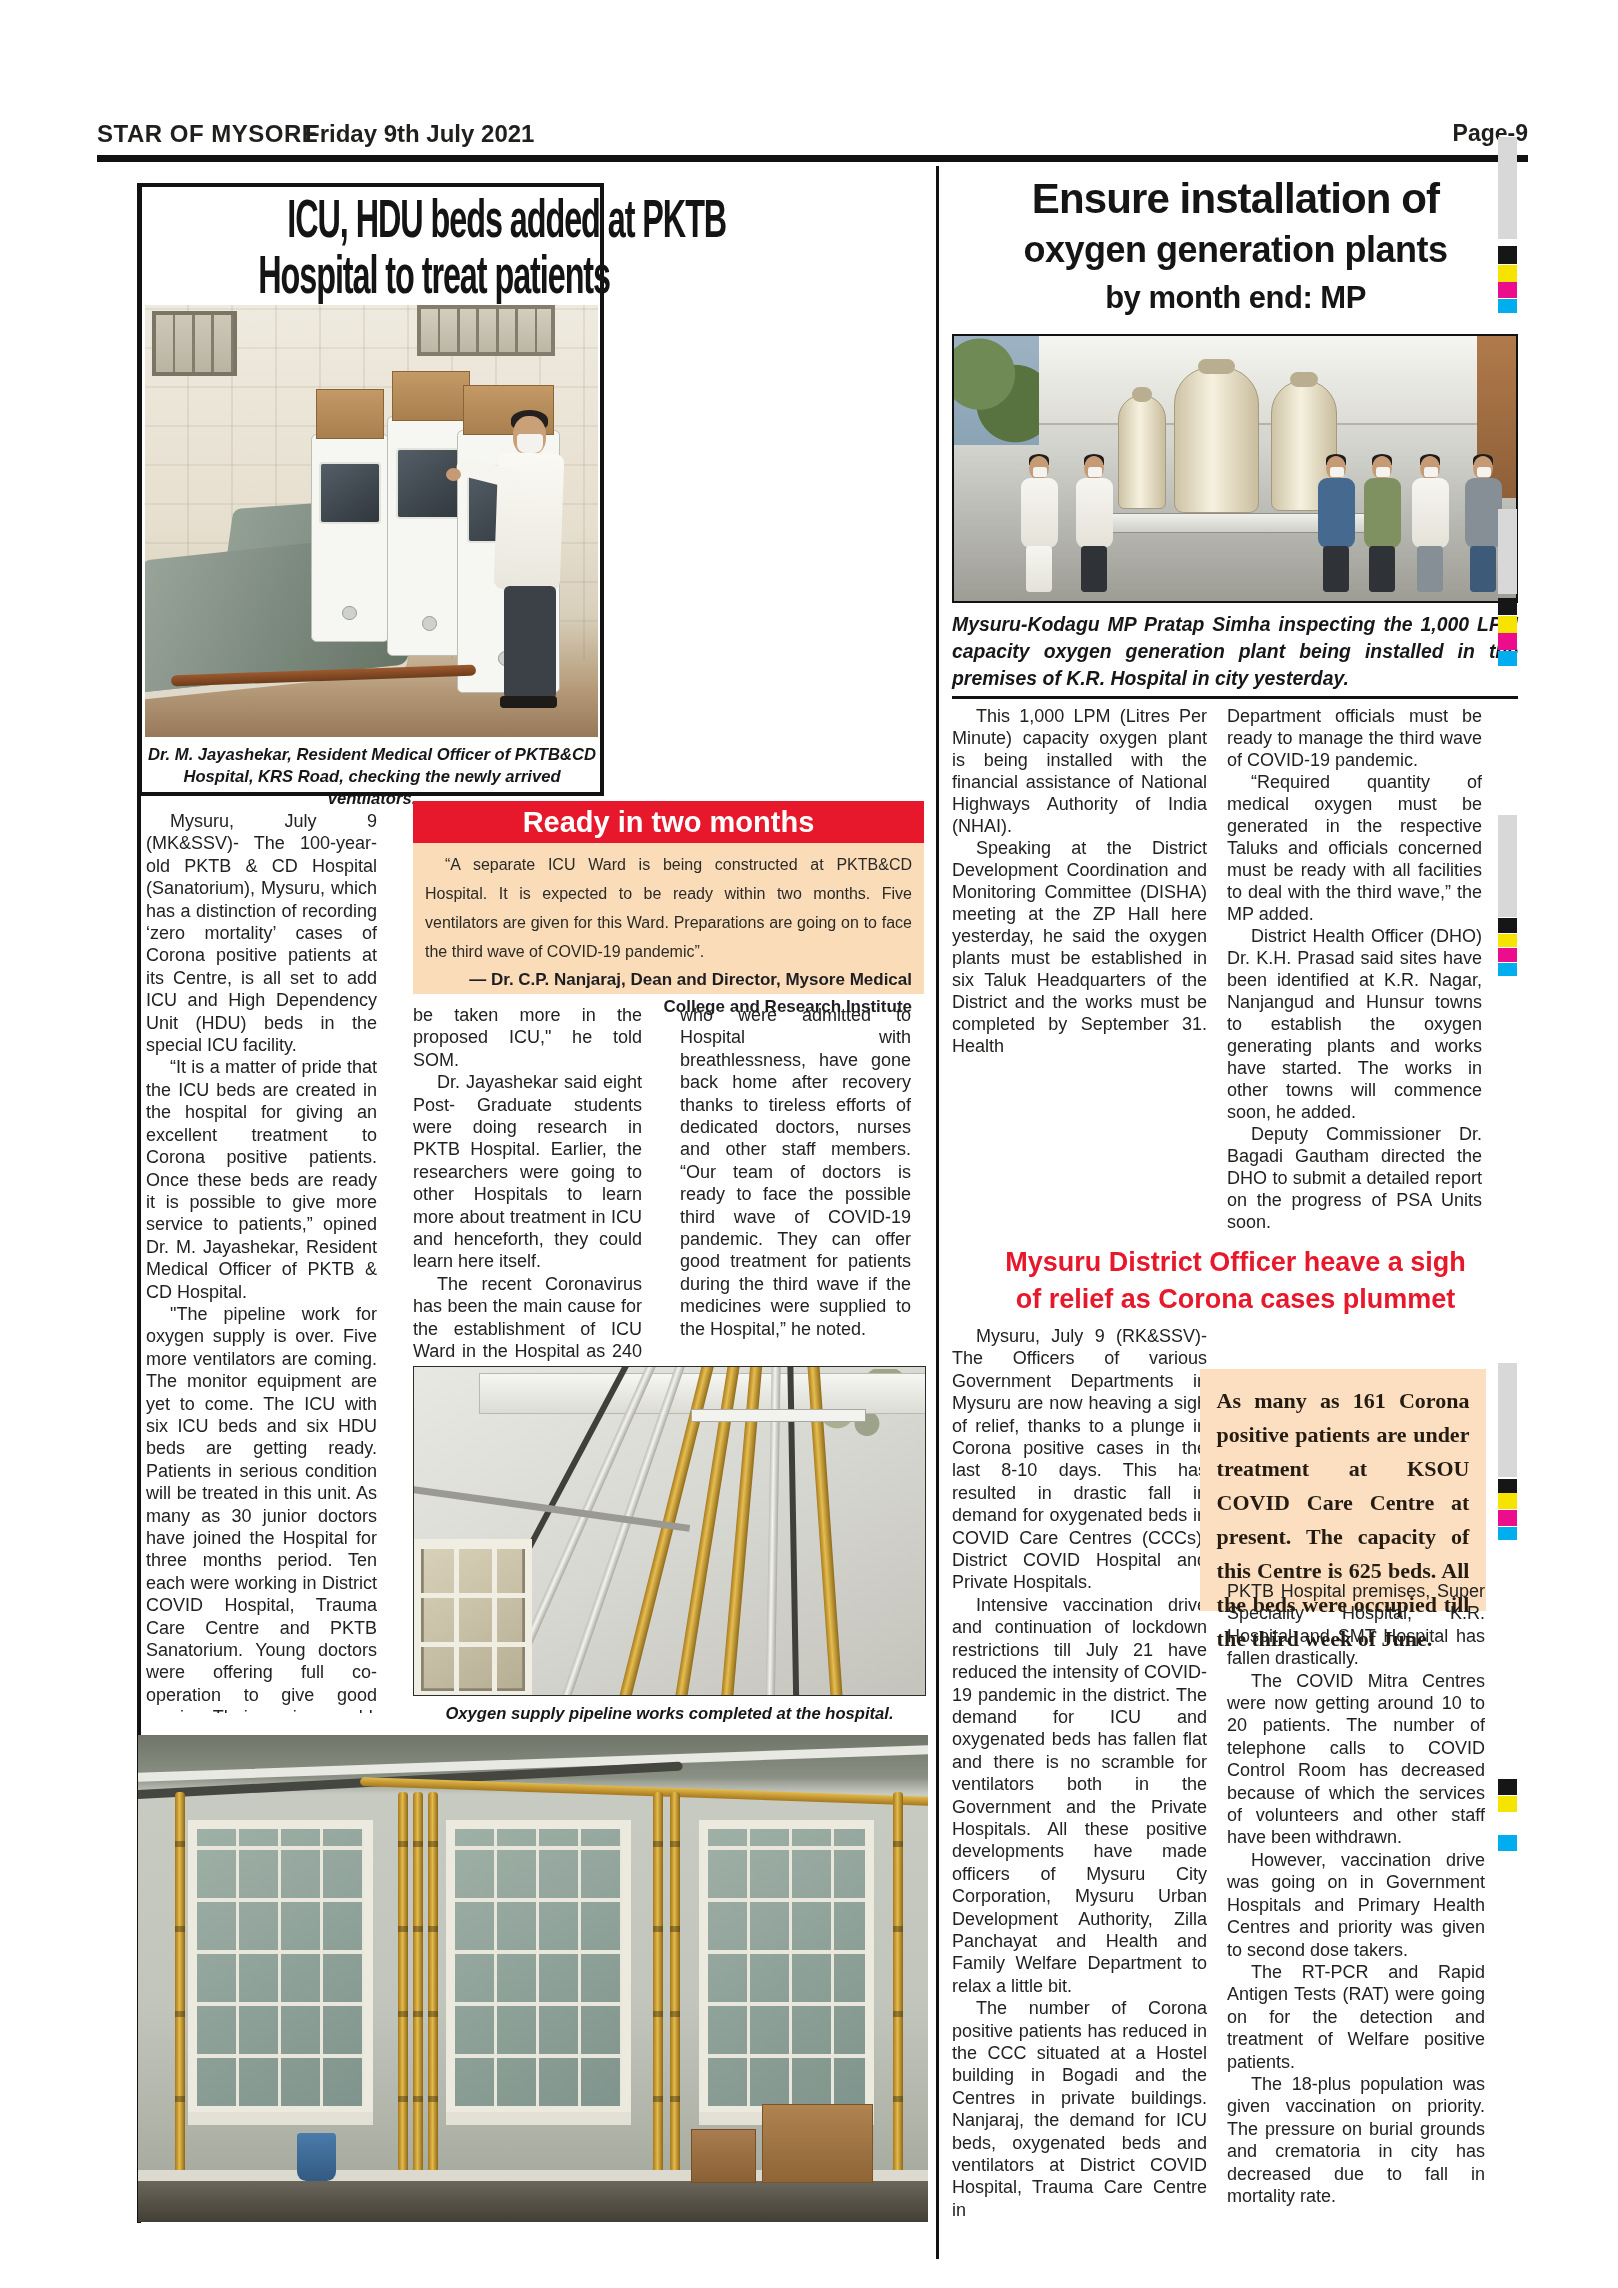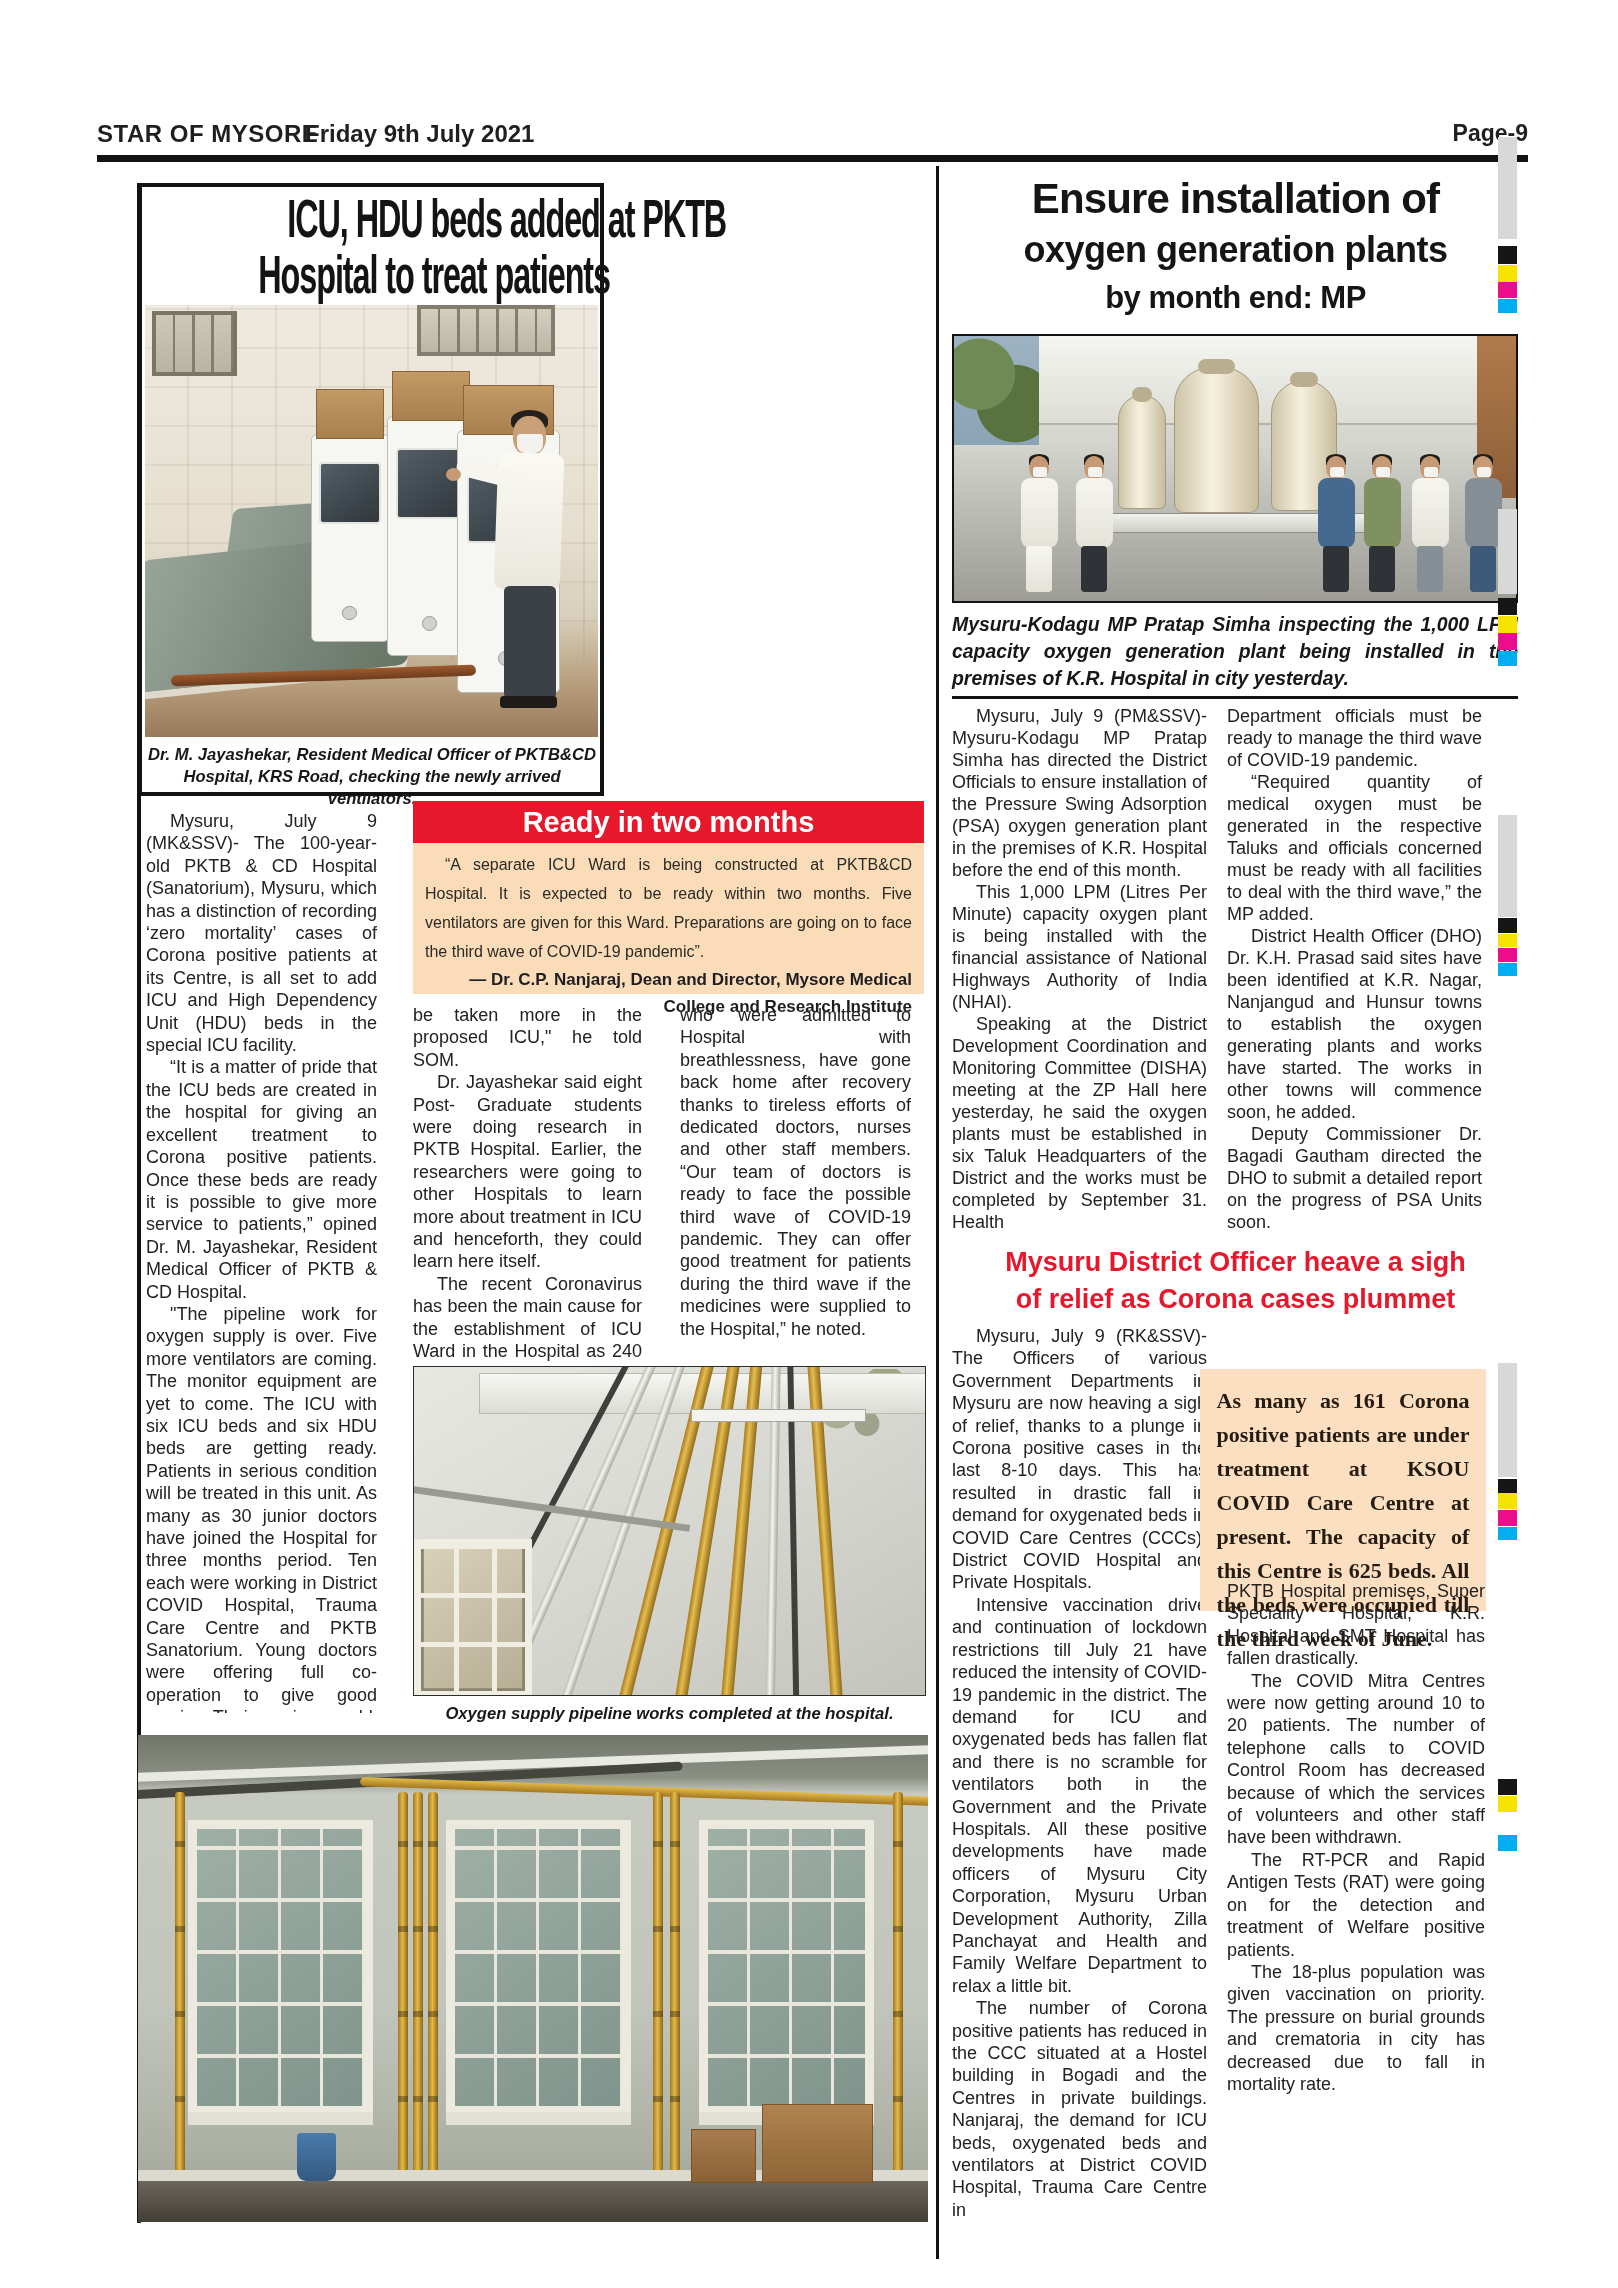--- a/index.html
+++ b/index.html
@@ -331,21 +331,20 @@
       <div class="phead"></div>
       <div class="pmask"></div>
       <div class="pbody ck"></div>
       <div class="plegs cj"></div>
     </div>
 </div>
 <div class="abs" id="right-caption">Mysuru-Kodagu MP Pratap Simha inspecting the 1,000 LPM capacity oxygen generation plant being installed in the premises of K.R. Hospital in city yesterday.</div>
 <div class="abs" id="right-caption-rule"></div>
 
 <div class="abs textcol" id="right-col1">
-    <p>Mysuru, July 9 (PM&amp;SSV)- Mysuru-Kodagu MP Pratap Simha has directed the District Officials to ensure installation of the Pressure Swing Adsorption (PSA) oxygen generation plant in the premises of K.R. Hospital before the end of this month.</p>
     <p>This 1,000 LPM (Litres Per Minute) capacity oxygen plant is being installed with the financial assistance of National Highways Authority of India (NHAI).</p>
     <p>Speaking at the District Development Coordination and Monitoring Committee (DISHA) meeting at the ZP Hall here yesterday, he said the oxygen plants must be established in six Taluk Headquarters of the District and the works must be completed by September 31. Health</p>
   </div>
 <div class="abs textcol cont" id="right-col2">
     <p>Department officials must be ready to manage the third wave of COVID-19 pandemic.</p>
     <p>“Required quantity of medical oxygen must be generated in the respective Taluks and officials concerned must be ready with all facilities to deal with the third wave,” the MP added.</p>
     <p>District Health Officer (DHO) Dr. K.H. Prasad said sites have been identified at K.R. Nagar, Nanjangud and Hunsur towns to establish the oxygen generating plants and works have started. The works in other towns will commence soon, he added.</p>
     <p>Deputy Commissioner Dr. Bagadi Gautham directed the DHO to submit a detailed report on the progress of PSA Units soon.</p>
   </div>
 
@@ -355,20 +354,21 @@
 </div>
 <div class="abs textcol" id="bottom-col1">
     <p>Mysuru, July 9 (RK&amp;SSV)- The Officers of various Government Departments in Mysuru are now heaving a sigh of relief, thanks to a plunge in Corona positive cases in the last 8-10 days. This has resulted in drastic fall in demand for oxygenated beds in COVID Care Centres (CCCs), District COVID Hospital and Private Hospitals.</p>
     <p>Intensive vaccination drive and continuation of lockdown restrictions till July 21 have reduced the intensity of COVID-19 pandemic in the district. The demand for ICU and oxygenated beds has fallen flat and there is no scramble for ventilators both in the Government and the Private Hospitals. All these positive developments have made officers of Mysuru City Corporation, Mysuru Urban Development Authority, Zilla Panchayat and Health and Family Welfare Department to relax a little bit.</p>
     <p>The number of Corona positive patients has reduced in the CCC situated at a Hostel building in Bogadi and the Centres in private buildings. Nanjaraj, the demand for ICU beds, oxygenated beds and ventilators at District COVID Hospital, Trauma Care Centre in</p>
   </div>
 <div class="abs" id="pull-quote">As many as 161 Corona positive patients are under treatment at KSOU COVID Care Centre at present. The capacity of this Centre is 625 beds. All the beds were occupied till the third week of June.</div>
 <div class="abs textcol cont" id="bottom-col2">
     <p>PKTB Hospital premises, Super Speciality Hospital, K.R. Hospital and SMT Hospital has fallen drastically.</p>
     <p>The COVID Mitra Centres were now getting around 10 to 20 patients. The number of telephone calls to COVID Control Room has decreased because of which the services of volunteers and other staff have been withdrawn.</p>
+    <p>However, vaccination drive was going on in Government Hospitals and Primary Health Centres and priority was given to second dose takers.</p>
     <p>The RT-PCR and Rapid Antigen Tests (RAT) were going on for the detection and treatment of Welfare positive patients.</p>
     <p>The 18-plus population was given vaccination on priority. The pressure on burial grounds and crematoria in city has decreased due to fall in mortality rate.</p>
   </div>
 
 <div class="abs bar bar-gray" style="top:137px;height:102px;"></div>
 <div class="abs bar bar-black" style="top:246px;height:17.5px;"></div>
 <div class="abs bar bar-yellow" style="top:265px;height:16.6px;"></div>
 <div class="abs bar bar-magenta" style="top:282px;height:15.7px;"></div>
 <div class="abs bar bar-cyan" style="top:299px;height:14px;"></div>
 

